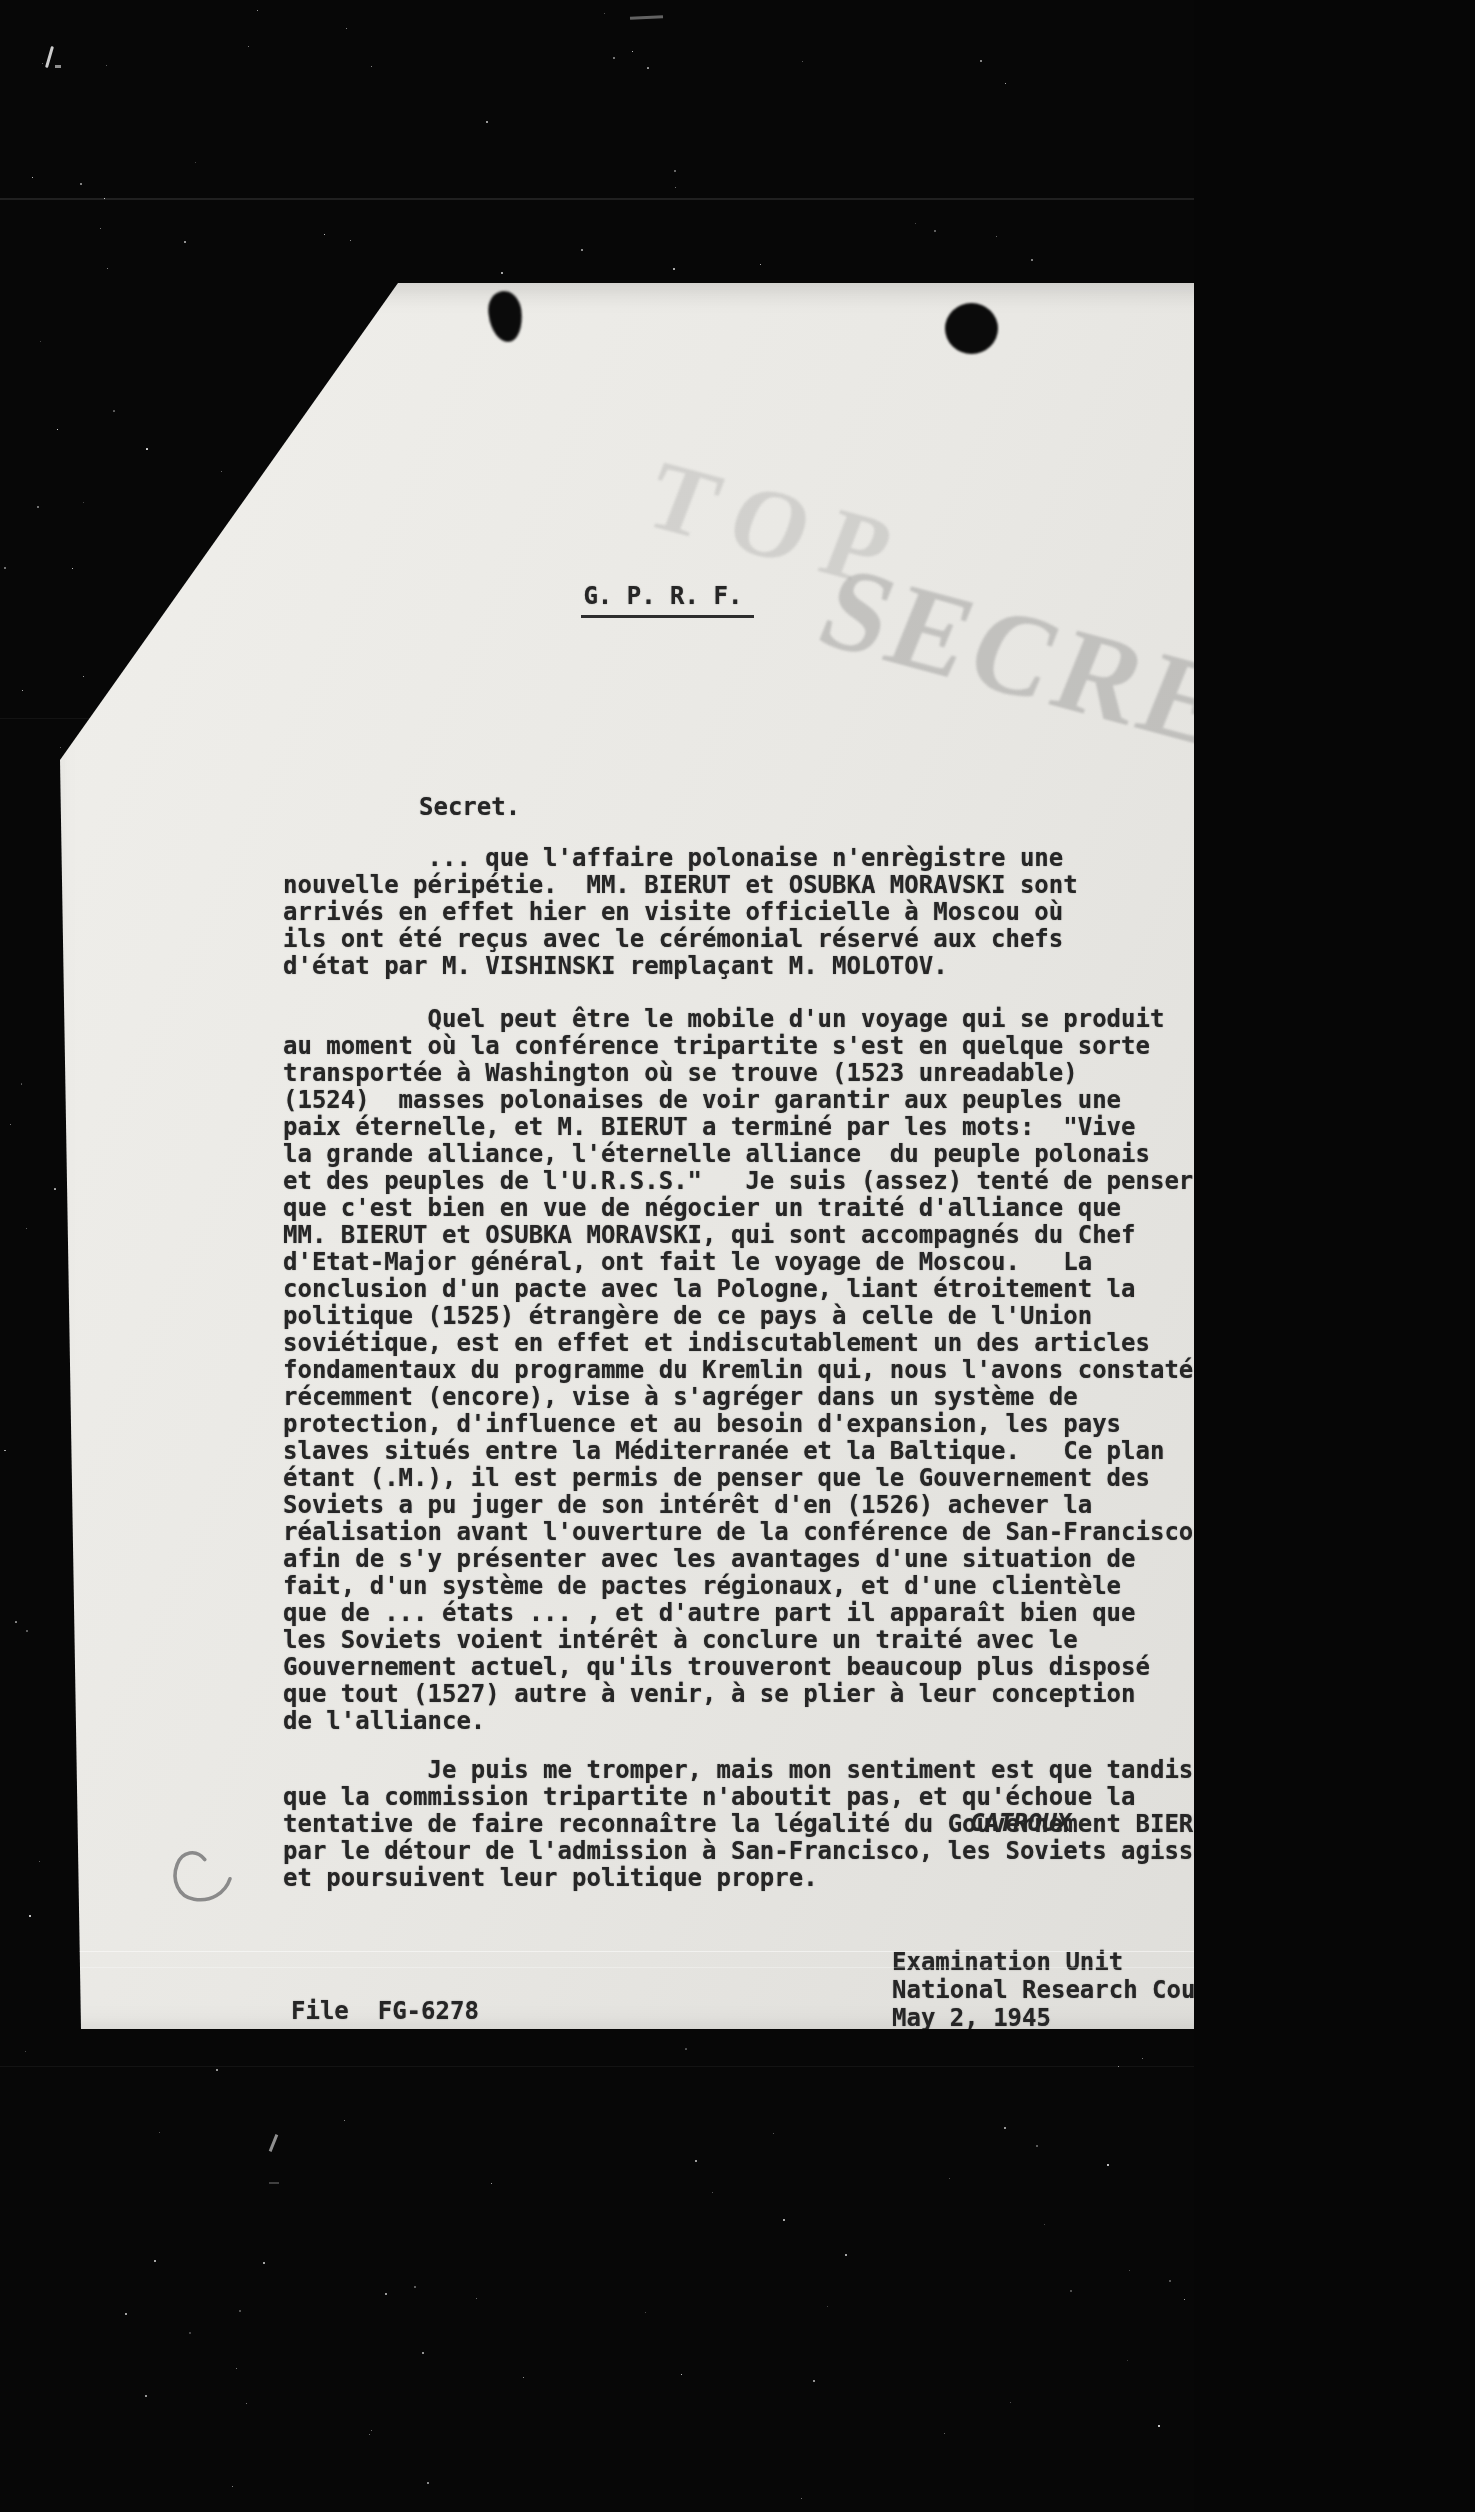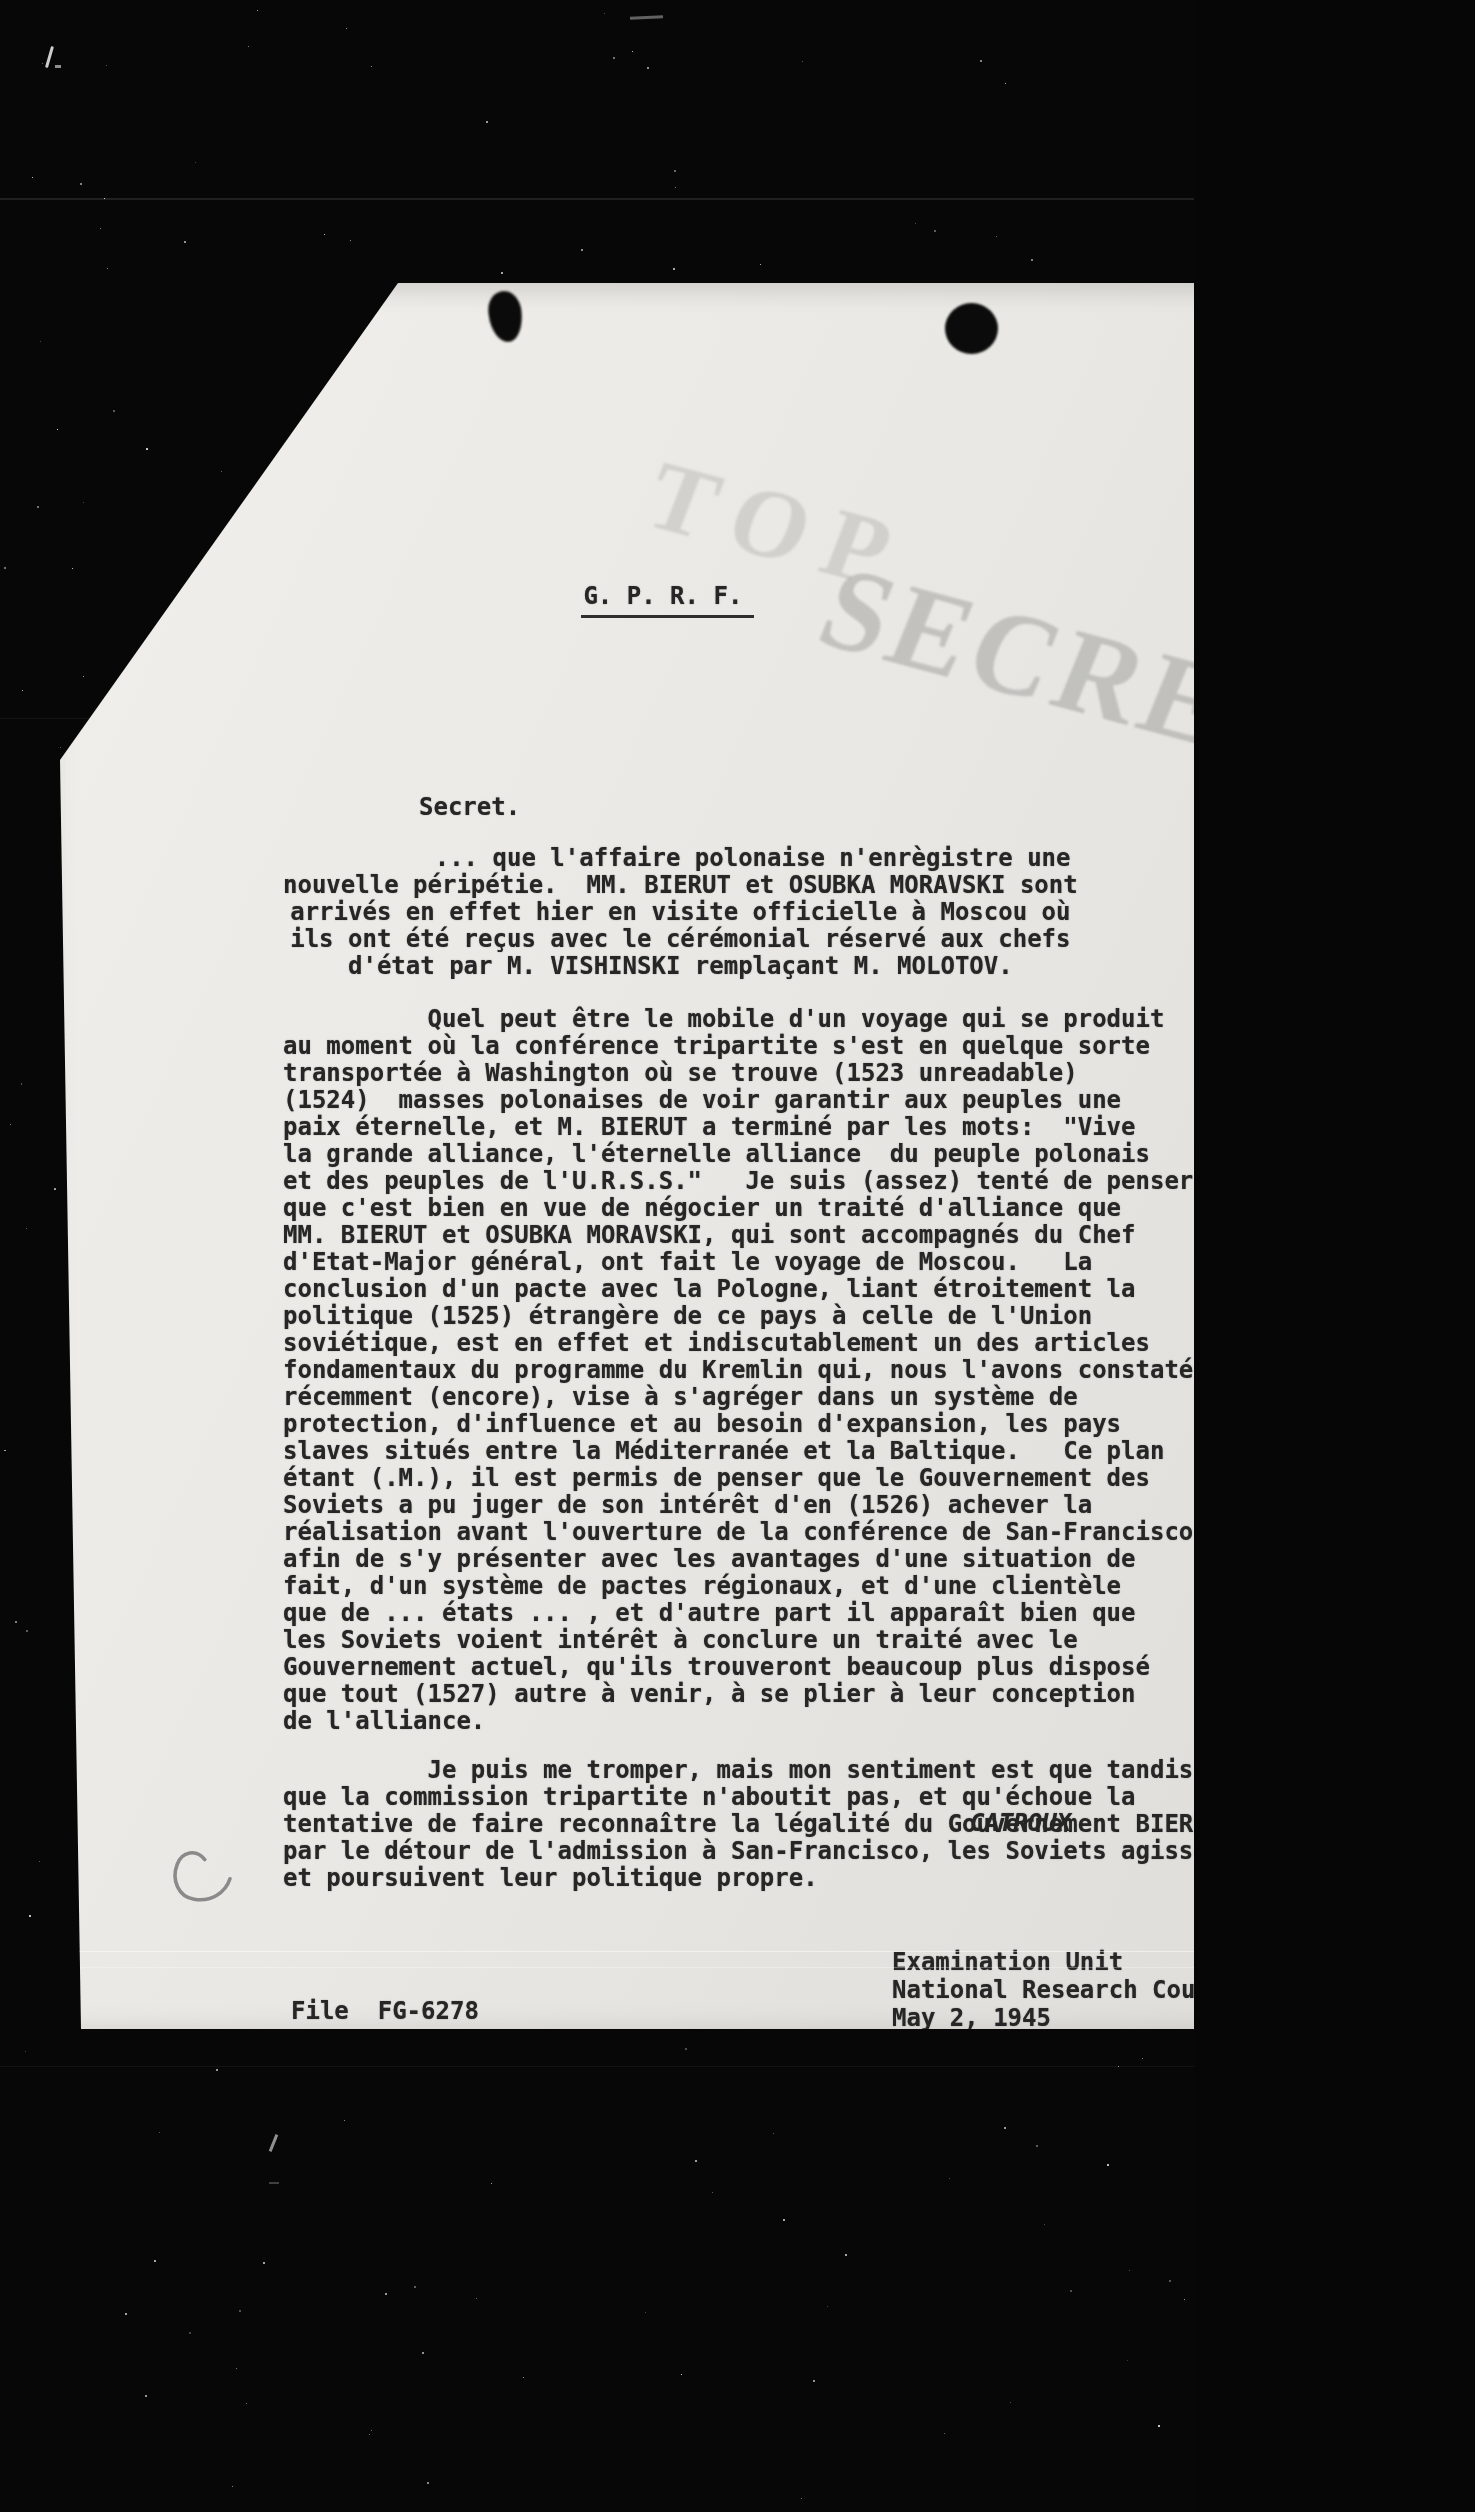--- a/index.html
+++ b/index.html
@@ -207,21 +207,21 @@
       <span class="stamp-top">TOP</span>
       <span class="stamp-secret">SECRET</span>
     </div>
 
     <div class="type hdr" style="left:524px;top:300px;">G. P. R. F.</div>
 
 
 
     <div class="type" style="left:362px;top:511px;">Secret.</div>
 
-    <div class="type" style="left:226px;top:562px;text-align:center;">          ... que l'affaire polonaise n'enrègistre une
+    <div class="type" style="left:226px;top:562px;">          ... que l'affaire polonaise n'enrègistre une
 nouvelle péripétie.  MM. BIERUT et OSUBKA MORAVSKI sont
 arrivés en effet hier en visite officielle à Moscou où
 ils ont été reçus avec le cérémonial réservé aux chefs
 d'état par M. VISHINSKI remplaçant M. MOLOTOV.</div>
 
     <div class="type" style="left:226px;top:723px;">          Quel peut être le mobile d'un voyage qui se produit
 au moment où la conférence tripartite s'est en quelque sorte
 transportée à Washington où se trouve (1523 unreadable)
 (1524)  masses polonaises de voir garantir aux peuples une
 paix éternelle, et M. BIERUT a terminé par les mots:  "Vive

